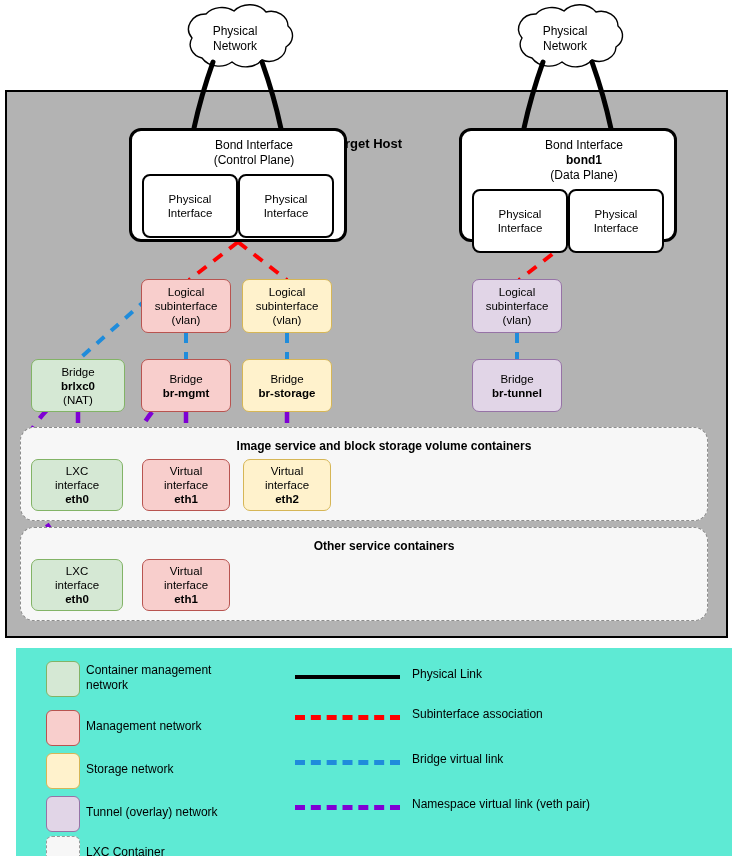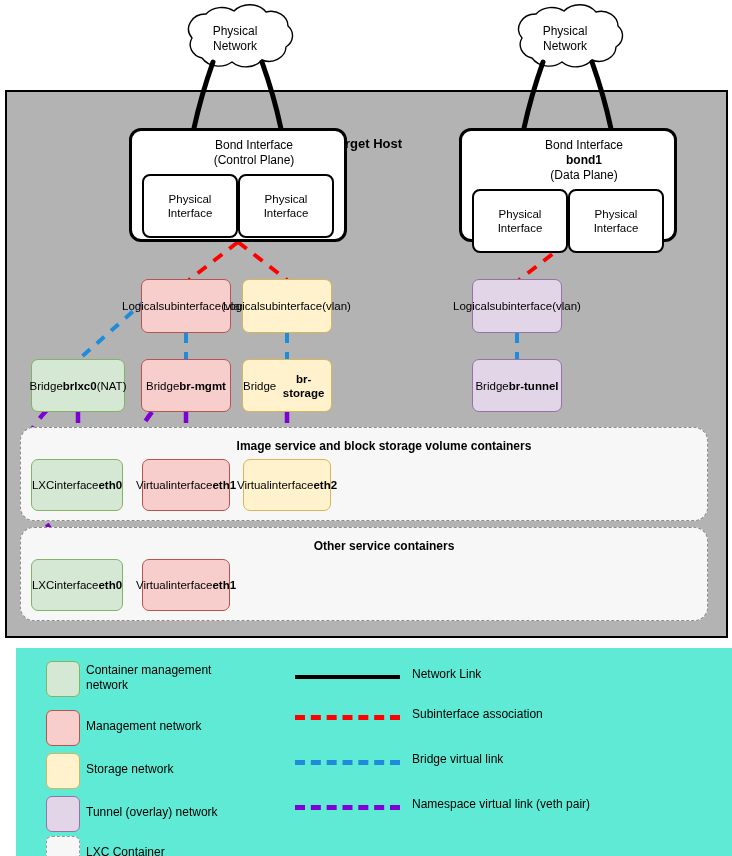--- a/index.html
+++ b/index.html
@@ -26,21 +26,21 @@
 
   
   .cloud-label{
     position:absolute;width:100%;text-align:center;top:26px;
     font-size:12px;line-height:15px;
   }
 
   
   .node{
     box-sizing:border-box;border-radius:7px;
-    display:flex;align-items:center;justify-content:center;
+    display:flex;flex-direction:column;align-items:center;justify-content:center;
     font-size:11.5px;line-height:14px;text-align:center;
   }
   .node .b{font-weight:bold;}
 
   .bond{
     background:#ffffff;border:3px solid #000000;border-radius:12px;
     display:block;
   }
   .bond .bond-head{
     text-align:center;padding-top:7px;font-size:12px;line-height:15px;padding-left:32px;
@@ -257,21 +257,21 @@
     <div class="lg-sw" style="left:30px;top:105px;background:#fff2cc;border:1.6px solid #d6b656;"></div>
     <div class="lg-tx" style="left:70px;top:114px;width:190px;">Storage network</div>
 
     <div class="lg-sw" style="left:30px;top:148px;background:#e1d5e7;border:1.6px solid #9673a6;"></div>
     <div class="lg-tx" style="left:70px;top:157px;width:200px;">Tunnel (overlay) network</div>
 
     <div class="lg-sw dashedbox" style="left:30px;top:188px;"></div>
     <div class="lg-tx" style="left:70px;top:197px;width:200px;">LXC Container</div>
 
     <div class="lg-line" style="left:279px;top:27px;border-top:4px solid #000000;"></div>
-    <div class="lg-tx" style="left:396px;top:19px;width:320px;">Network Link</div>
+    <div class="lg-tx" style="left:396px;top:19px;width:320px;">Physical Link</div>
 
     <div class="lg-line" style="left:279px;top:67px;border-top:5px dashed #ff0000;"></div>
     <div class="lg-tx" style="left:396px;top:59px;width:320px;">Subinterface association</div>
 
     <div class="lg-line" style="left:279px;top:112px;border-top:5px dashed #1f8cdb;"></div>
     <div class="lg-tx" style="left:396px;top:104px;width:320px;">Bridge virtual link</div>
 
     <div class="lg-line" style="left:279px;top:157px;border-top:5px dashed #7f00d4;"></div>
     <div class="lg-tx" style="left:396px;top:149px;width:340px;">Namespace virtual link (veth pair)</div>
   </div>

